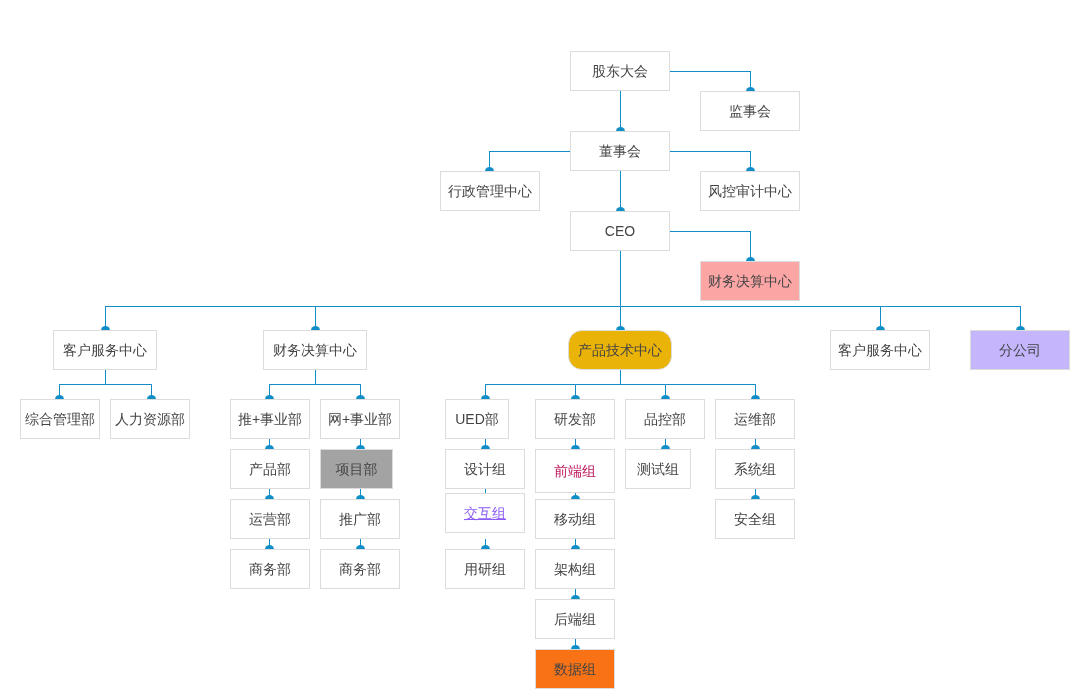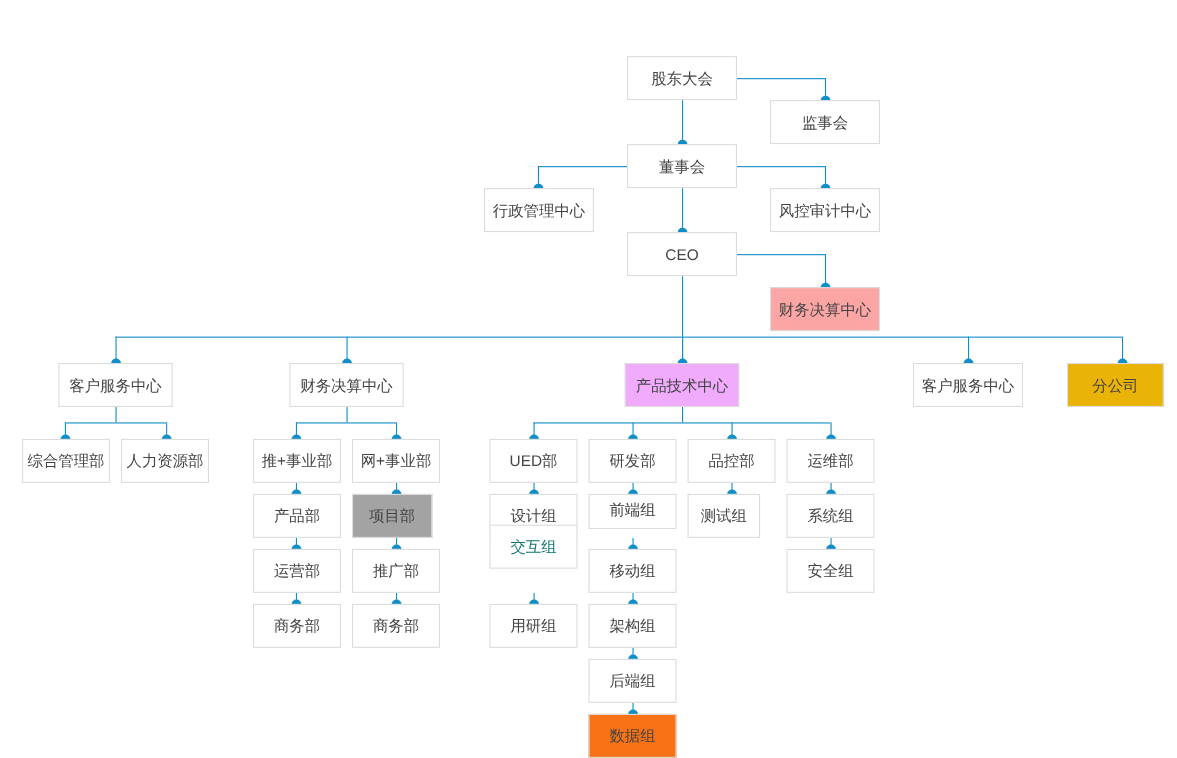--- a/index.html
+++ b/index.html
@@ -150,39 +150,39 @@
   <div id="nodes-layer">
       <div class="node-box" style="left: 570px; top: 51px; width: 100px; height: 40px; border-color: rgb(220, 220, 220); background: rgb(255, 255, 255); color: rgb(68, 68, 68);">股东大会</div>
       <div class="node-box" style="left: 700px; top: 91px; width: 100px; height: 40px; border-color: rgb(220, 220, 220); background: rgb(255, 255, 255); color: rgb(68, 68, 68);">监事会</div>
       <div class="node-box" style="left: 570px; top: 131px; width: 100px; height: 40px; border-color: rgb(220, 220, 220); background: rgb(255, 255, 255); color: rgb(68, 68, 68);">董事会</div>
       <div class="node-box" style="left: 440px; top: 171px; width: 100px; height: 40px; border-color: rgb(220, 220, 220); background: rgb(255, 255, 255); color: rgb(68, 68, 68);">行政管理中心</div>
       <div class="node-box" style="left: 700px; top: 171px; width: 100px; height: 40px; border-color: rgb(220, 220, 220); background: rgb(255, 255, 255); color: rgb(68, 68, 68);">风控审计中心</div>
       <div class="node-box" style="left: 570px; top: 211px; width: 100px; height: 40px; border-color: rgb(220, 220, 220); background: rgb(255, 255, 255); color: rgb(68, 68, 68);">CEO</div>
       <div class="node-box" style="left: 700px; top: 261px; width: 100px; height: 40px; border-color: rgb(220, 220, 220); background: #fca5a5; color: rgb(68, 68, 68);">财务决算中心</div>
       <div class="node-box" style="left: 53px; top: 330px; width: 104px; height: 40px; border-color: rgb(220, 220, 220); background: rgb(255, 255, 255); color: rgb(68, 68, 68);">客户服务中心</div>
       <div class="node-box" style="left: 263px; top: 330px; width: 104px; height: 40px; border-color: rgb(220, 220, 220); background: rgb(255, 255, 255); color: rgb(68, 68, 68);">财务决算中心</div>
-      <div class="node-box" style="left: 568px; top: 330px; width: 104px; height: 40px; border-color: rgb(220, 220, 220); background: #f0abfc; color: rgb(68, 68, 68);">产品技术中心</div>
+      <div class="node-box" style="left: 568px; top: 330px; width: 104px; height: 40px; border-color: rgb(220, 220, 220); background: #eab308; color: rgb(68, 68, 68); border-radius: 14px;">产品技术中心</div>
       <div class="node-box" style="left: 830px; top: 330px; width: 100px; height: 40px; border-color: rgb(220, 220, 220); background: rgb(255, 255, 255); color: rgb(68, 68, 68);">客户服务中心</div>
-      <div class="node-box" style="left: 970px; top: 330px; width: 88px; height: 40px; border-color: rgb(220, 220, 220); background: #eab308; color: rgb(68, 68, 68);">分公司</div>
+      <div class="node-box" style="left: 970px; top: 330px; width: 100px; height: 40px; border-color: rgb(220, 220, 220); background: #c4b5fd; color: rgb(68, 68, 68);">分公司</div>
       <div class="node-box" style="left: 20px; top: 399px; width: 80px; height: 40px; border-color: rgb(220, 220, 220); background: rgb(255, 255, 255); color: rgb(68, 68, 68);">综合管理部</div>
       <div class="node-box" style="left: 110px; top: 399px; width: 80px; height: 40px; border-color: rgb(220, 220, 220); background: rgb(255, 255, 255); color: rgb(68, 68, 68);">人力资源部</div>
       <div class="node-box" style="left: 230px; top: 399px; width: 80px; height: 40px; border-color: rgb(220, 220, 220); background: rgb(255, 255, 255); color: rgb(68, 68, 68);">推+事业部</div>
       <div class="node-box" style="left: 230px; top: 449px; width: 80px; height: 40px; border-color: rgb(220, 220, 220); background: rgb(255, 255, 255); color: rgb(68, 68, 68);">产品部</div>
       <div class="node-box" style="left: 230px; top: 499px; width: 80px; height: 40px; border-color: rgb(220, 220, 220); background: rgb(255, 255, 255); color: rgb(68, 68, 68);">运营部</div>
       <div class="node-box" style="left: 230px; top: 549px; width: 80px; height: 40px; border-color: rgb(220, 220, 220); background: rgb(255, 255, 255); color: rgb(68, 68, 68);">商务部</div>
       <div class="node-box" style="left: 320px; top: 399px; width: 80px; height: 40px; border-color: rgb(220, 220, 220); background: rgb(255, 255, 255); color: rgb(68, 68, 68);">网+事业部</div>
       <div class="node-box" style="left: 320px; top: 449px; width: 73px; height: 40px; border-color: rgb(220, 220, 220); background: #a3a3a3; color: rgb(68, 68, 68);">项目部</div>
       <div class="node-box" style="left: 320px; top: 499px; width: 80px; height: 40px; border-color: rgb(220, 220, 220); background: rgb(255, 255, 255); color: rgb(68, 68, 68);">推广部</div>
       <div class="node-box" style="left: 320px; top: 549px; width: 80px; height: 40px; border-color: rgb(220, 220, 220); background: rgb(255, 255, 255); color: rgb(68, 68, 68);">商务部</div>
-      <div class="node-box" style="left: 445px; top: 399px; width: 80px; height: 40px; border-color: rgb(220, 220, 220); background: rgb(255, 255, 255); color: rgb(68, 68, 68);">UED部</div>
+      <div class="node-box" style="left: 445px; top: 399px; width: 64px; height: 40px; border-color: rgb(220, 220, 220); background: rgb(255, 255, 255); color: rgb(68, 68, 68);">UED部</div>
       <div class="node-box" style="left: 445px; top: 449px; width: 80px; height: 40px; border-color: rgb(220, 220, 220); background: rgb(255, 255, 255); color: rgb(68, 68, 68);">设计组</div>
-      <div class="node-box" style="left: 445px; top: 477px; width: 80px; height: 40px; border-color: rgb(220, 220, 220); background: rgb(255, 255, 255); color: #0f766e;">交互组</div>
+      <div class="node-box" style="left: 445px; top: 493px; width: 80px; height: 40px; border-color: rgb(220, 220, 220); background: rgb(255, 255, 255); color: #8b5cf6; text-decoration: underline;">交互组</div>
       <div class="node-box" style="left: 445px; top: 549px; width: 80px; height: 40px; border-color: rgb(220, 220, 220); background: rgb(255, 255, 255); color: rgb(68, 68, 68);">用研组</div>
       <div class="node-box" style="left: 535px; top: 399px; width: 80px; height: 40px; border-color: rgb(220, 220, 220); background: rgb(255, 255, 255); color: rgb(68, 68, 68);">研发部</div>
-      <div class="node-box" style="left: 535px; top: 449px; width: 80px; height: 32px; border-color: rgb(220, 220, 220); background: rgb(255, 255, 255); color: #404040; font-family: Liberation Mono, monospace;">前端组</div>
+      <div class="node-box" style="left: 535px; top: 449px; width: 80px; height: 44px; border-color: rgb(220, 220, 220); background: rgb(255, 255, 255); color: #be185d;">前端组</div>
       <div class="node-box" style="left: 535px; top: 499px; width: 80px; height: 40px; border-color: rgb(220, 220, 220); background: rgb(255, 255, 255); color: rgb(68, 68, 68);">移动组</div>
       <div class="node-box" style="left: 535px; top: 549px; width: 80px; height: 40px; border-color: rgb(220, 220, 220); background: rgb(255, 255, 255); color: rgb(68, 68, 68);">架构组</div>
       <div class="node-box" style="left: 535px; top: 599px; width: 80px; height: 40px; border-color: rgb(220, 220, 220); background: rgb(255, 255, 255); color: rgb(68, 68, 68);">后端组</div>
       <div class="node-box" style="left: 535px; top: 649px; width: 80px; height: 40px; border-color: rgb(220, 220, 220); background: #f97316; color: rgb(68, 68, 68);">数据组</div>
       <div class="node-box" style="left: 625px; top: 399px; width: 80px; height: 40px; border-color: rgb(220, 220, 220); background: rgb(255, 255, 255); color: rgb(68, 68, 68);">品控部</div>
       <div class="node-box" style="left: 625px; top: 449px; width: 66px; height: 40px; border-color: rgb(220, 220, 220); background: rgb(255, 255, 255); color: rgb(68, 68, 68);">测试组</div>
       <div class="node-box" style="left: 715px; top: 399px; width: 80px; height: 40px; border-color: rgb(220, 220, 220); background: rgb(255, 255, 255); color: rgb(68, 68, 68);">运维部</div>
       <div class="node-box" style="left: 715px; top: 449px; width: 80px; height: 40px; border-color: rgb(220, 220, 220); background: rgb(255, 255, 255); color: rgb(68, 68, 68);">系统组</div>
       <div class="node-box" style="left: 715px; top: 499px; width: 80px; height: 40px; border-color: rgb(220, 220, 220); background: rgb(255, 255, 255); color: rgb(68, 68, 68);">安全组</div>
     </div>

